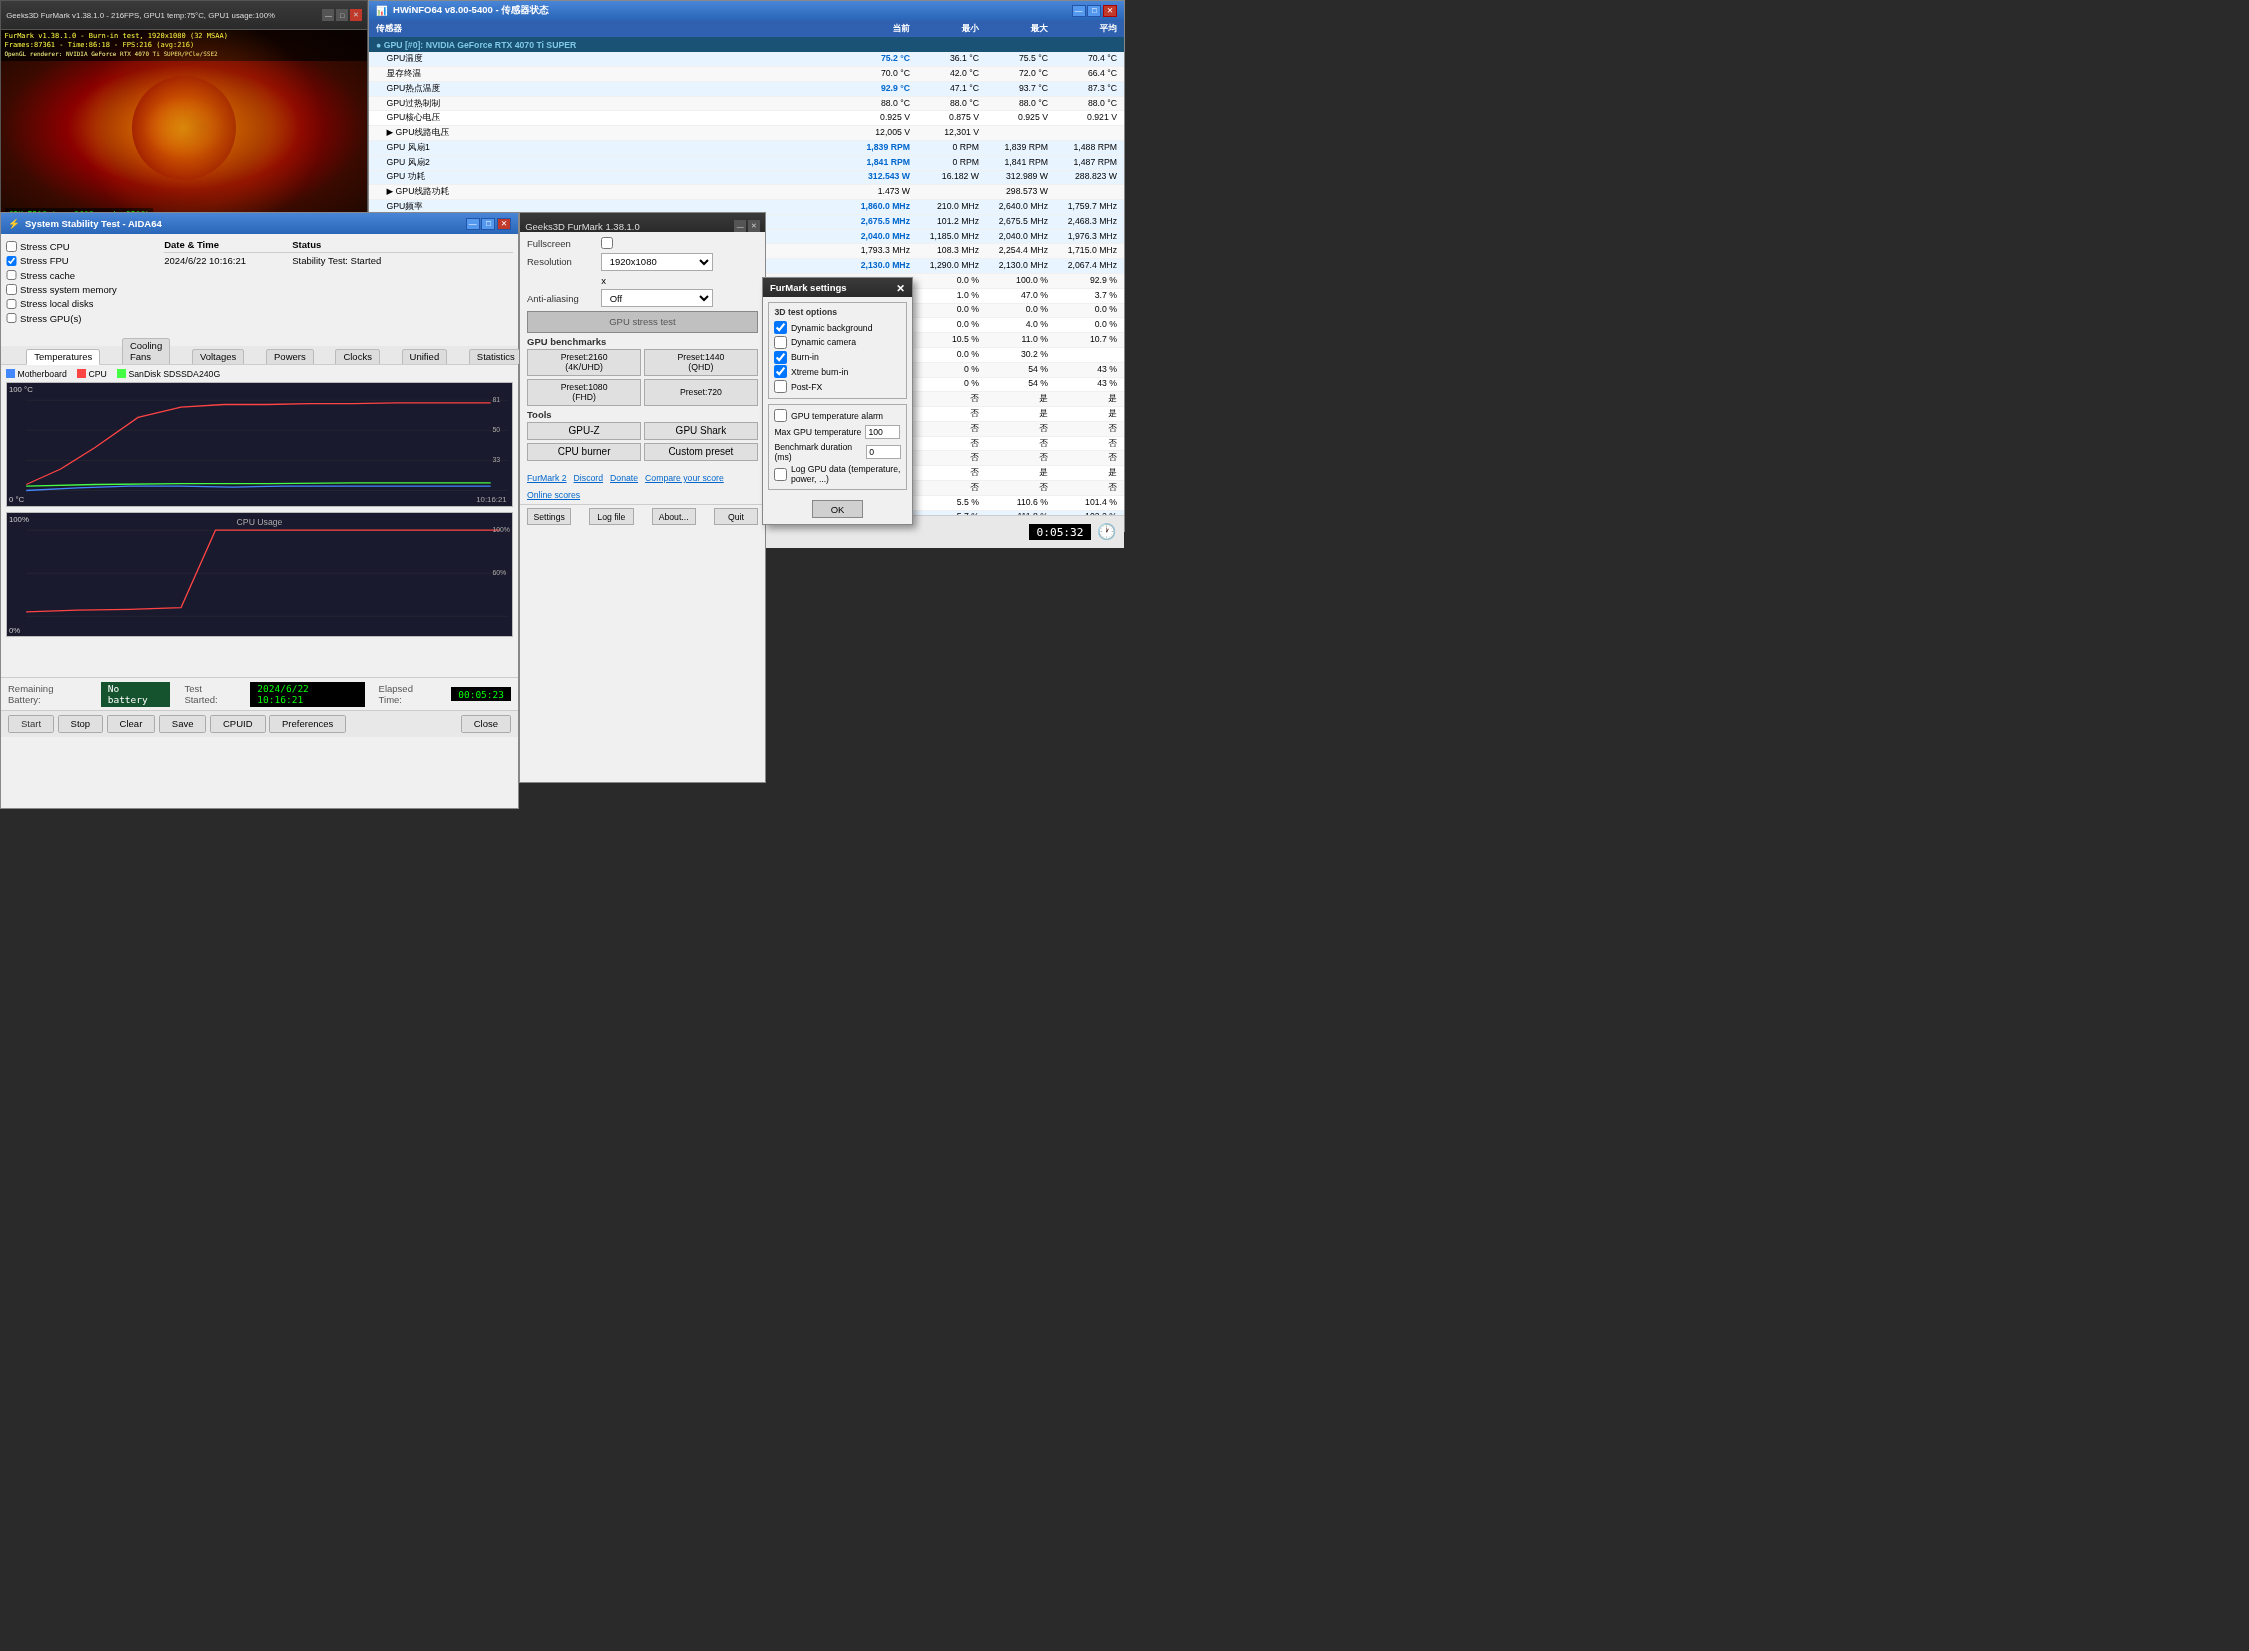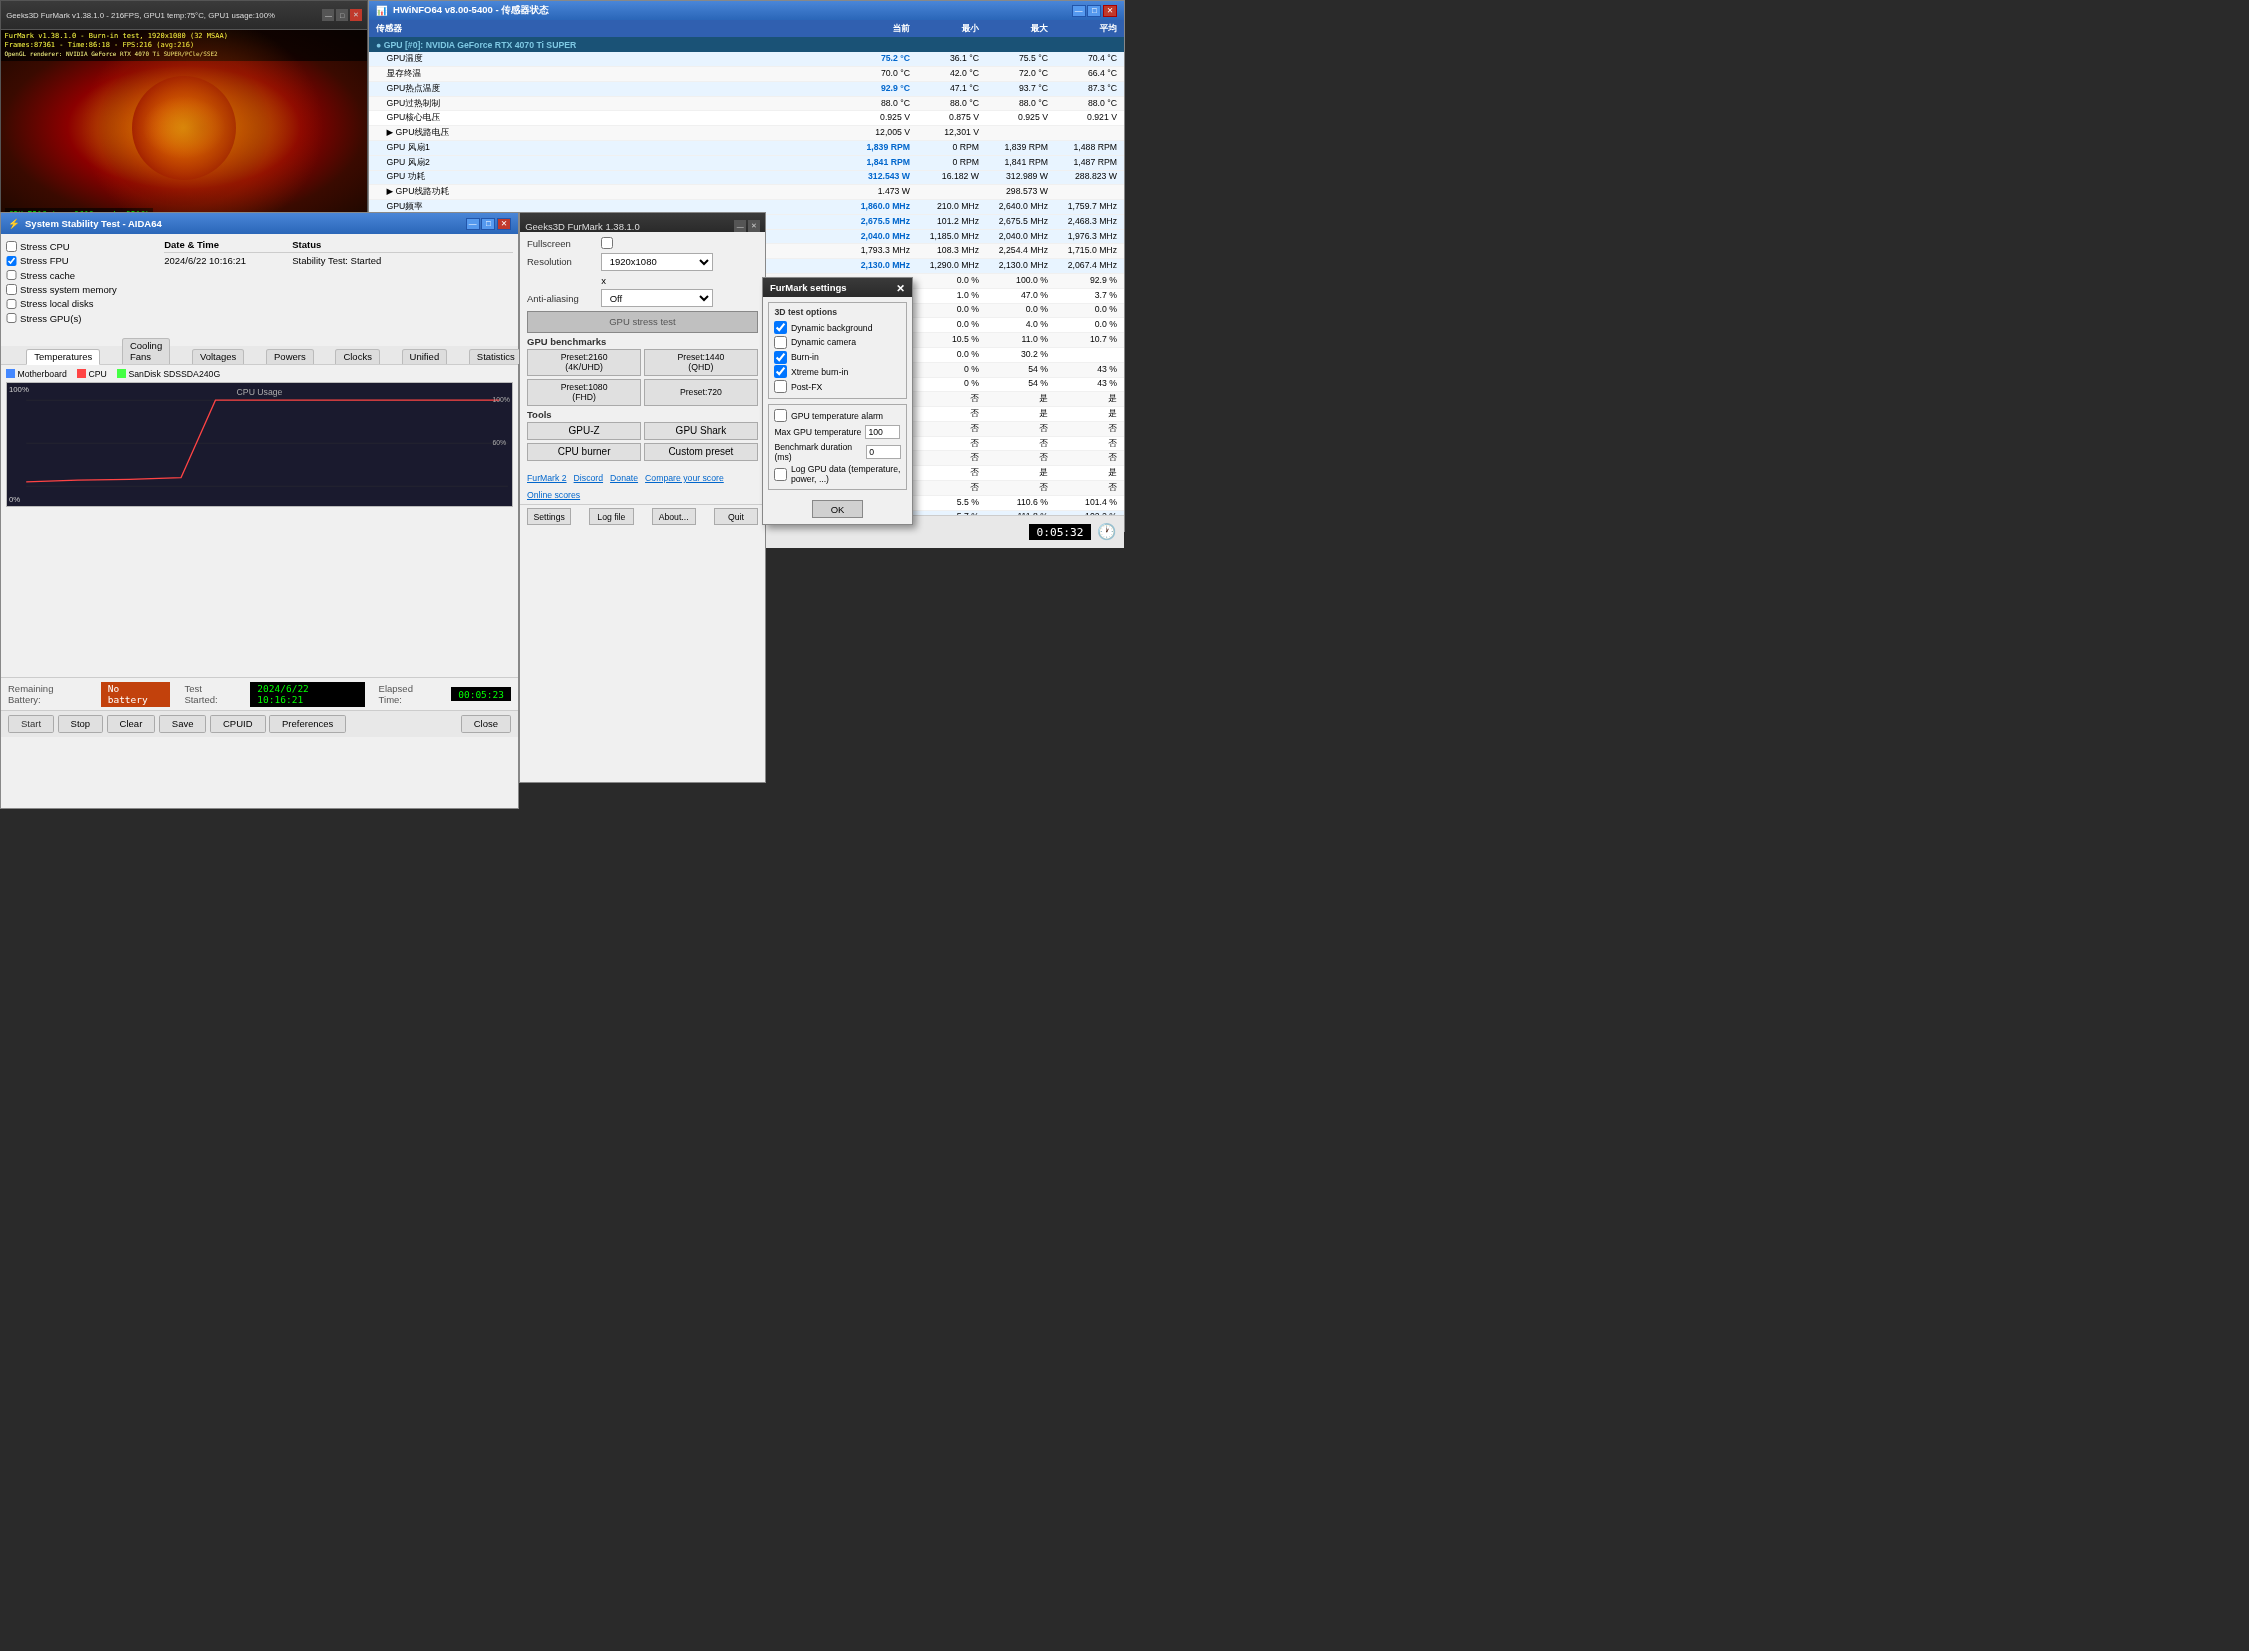--- a/index.html
+++ b/index.html
@@ -262,21 +262,21 @@
       font-size: 9.5px;
     }
     .status-label { color: #555; }
     .status-value {
       background: #000;
       color: #0f0;
       padding: 1.7px 7px;
       font-family: monospace;
       font-size: 9.5px;
     }
-    .status-value.no-battery { background: #c2410c; color: white; }
+    .status-value.no-battery { background: #14532d; color: white; }
 
     .aida64-toolbar {
       display: flex;
       gap: 3.5px;
       padding: 3.5px 7px;
       background: #e8e8e8;
       border-top: 0.9px solid #ccc;
     }
     .aida-btn {
       padding: 2.6px 12px;
@@ -982,20 +982,42 @@
       <div class="legend-item">
         <div class="legend-dot" style="background:#ff4444;"></div>
         <span>CPU</span>
       </div>
       <div class="legend-item">
         <div class="legend-dot" style="background:#44ff44;"></div>
         <span>SanDisk SDSSDA240G</span>
       </div>
     </div>
 
+    <div class="chart-container">
+      <span class="chart-ylabel">100 °C</span>
+      <span class="chart-ylabel-bottom">0 °C</span>
+      <svg class="chart-svg" viewBox="0 0 582 143" width="504" height="124" style="font-size:11px">
+
+        <line x1="20" y1="20" x2="580" y2="20" stroke="#333" stroke-width="0.5"></line>
+        <line x1="20" y1="55" x2="580" y2="55" stroke="#333" stroke-width="0.5"></line>
+        <line x1="20" y1="90" x2="580" y2="90" stroke="#333" stroke-width="0.5"></line>
+        <line x1="20" y1="125" x2="580" y2="125" stroke="#333" stroke-width="0.5"></line>
+
+        <polyline points="20,125 80,122 140,120 200,120 260,121 320,120 380,120 440,120 500,120 560,120" fill="none" stroke="#4488ff" stroke-width="1.5"></polyline>
+
+        <polyline points="20,118 60,100 100,75 150,40 200,28 250,25 300,25 350,24 400,24 450,23 500,23 560,23" fill="none" stroke="#ff4444" stroke-width="1.5"></polyline>
+
+        <polyline points="20,120 100,118 200,117 300,117 400,116 500,116 560,116" fill="none" stroke="#44ff44" stroke-width="1.5"></polyline>
+
+        <text x="562" y="22" fill="#aaa" font-size="8" text-anchor="start">81</text>
+        <text x="562" y="57" fill="#aaa" font-size="8" text-anchor="start">50</text>
+        <text x="562" y="92" fill="#aaa" font-size="8" text-anchor="start">33</text>
+      </svg>
+      <span class="chart-xlabel">10:16:21</span>
+    </div>
 
     <div class="chart-container2">
       <span class="chart-title">CPU Usage</span>
       <span style="position:absolute; left:1.7px; top:1.7px; color:#ccc; font-size:7.8px;">100%</span>
       <span style="position:absolute; left:1.7px; bottom:1.7px; color:#ccc; font-size:7.8px;">0%</span>
       <svg class="chart-svg" viewBox="0 0 582 143" width="504" height="124" style="font-size:11px">
         <line x1="20" y1="20" x2="580" y2="20" stroke="#333" stroke-width="0.5"></line>
         <line x1="20" y1="70" x2="580" y2="70" stroke="#333" stroke-width="0.5"></line>
         <line x1="20" y1="120" x2="580" y2="120" stroke="#333" stroke-width="0.5"></line>
 

